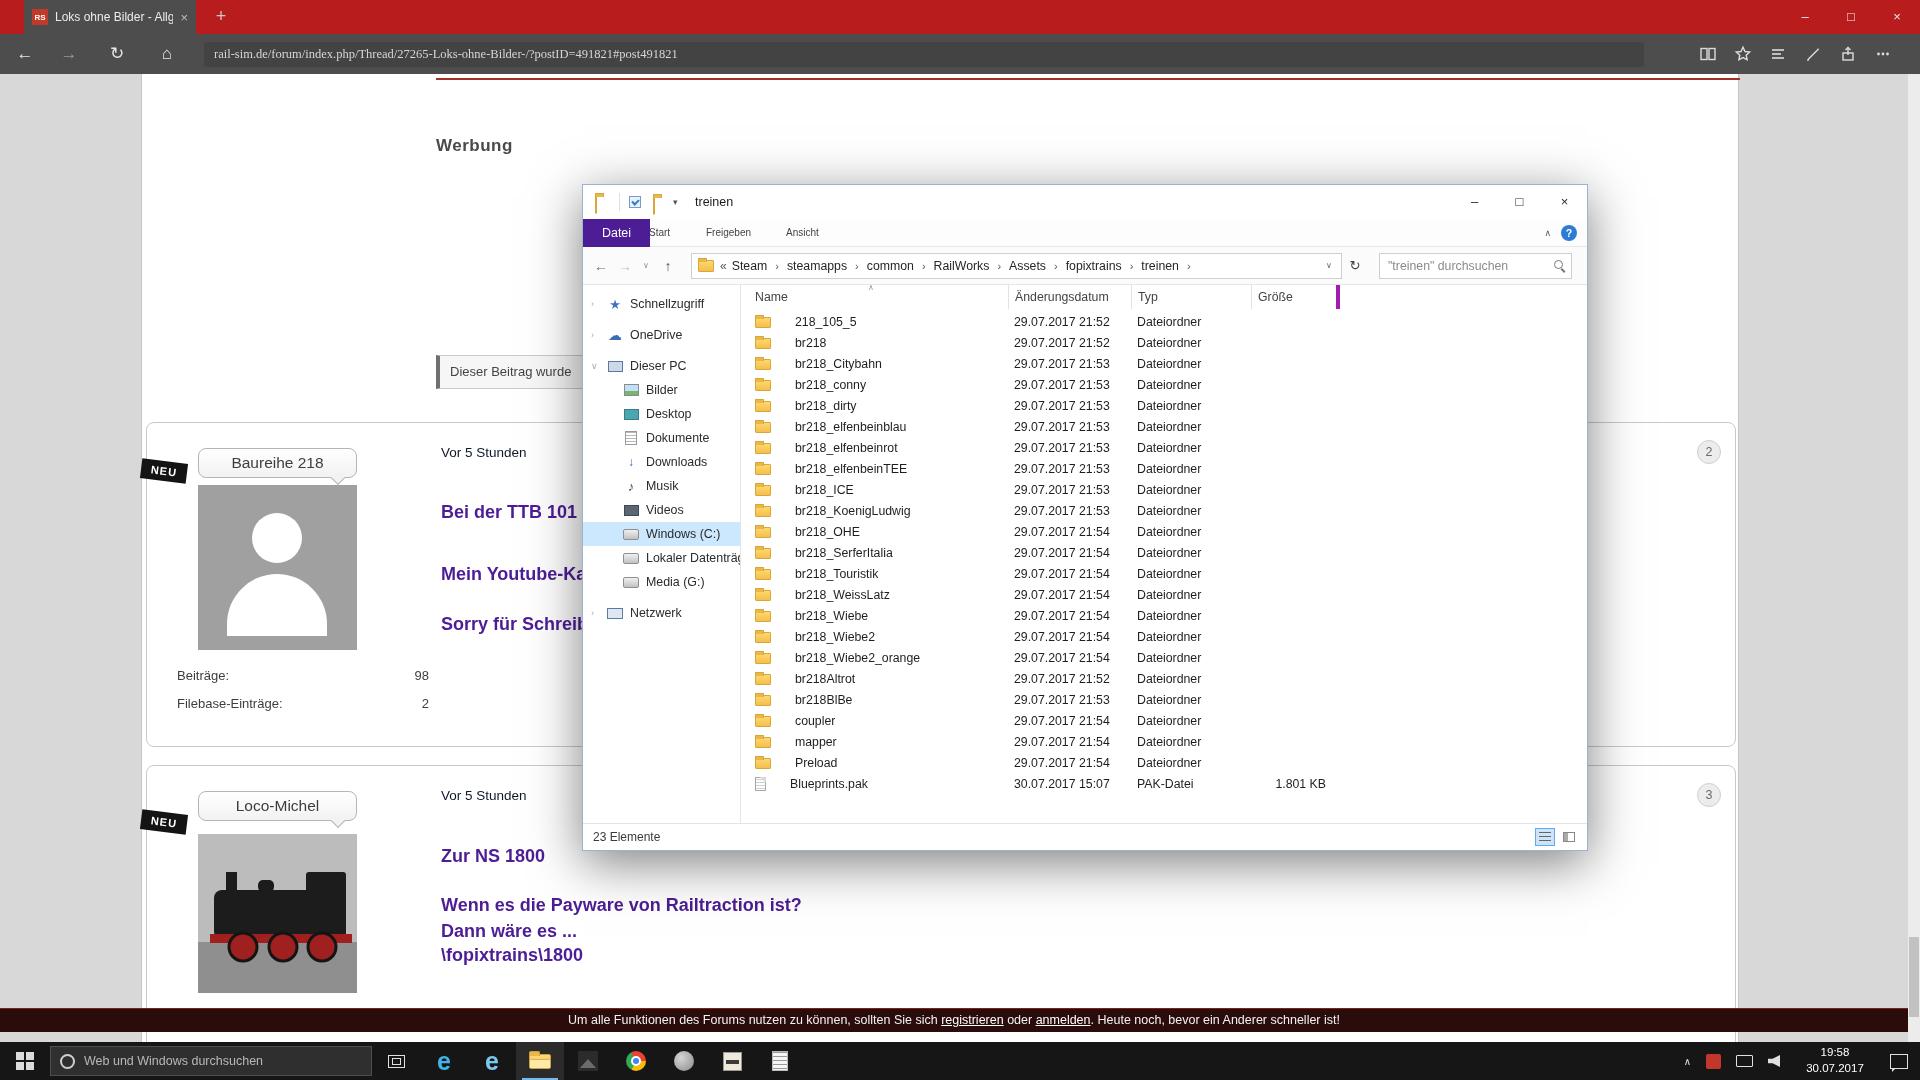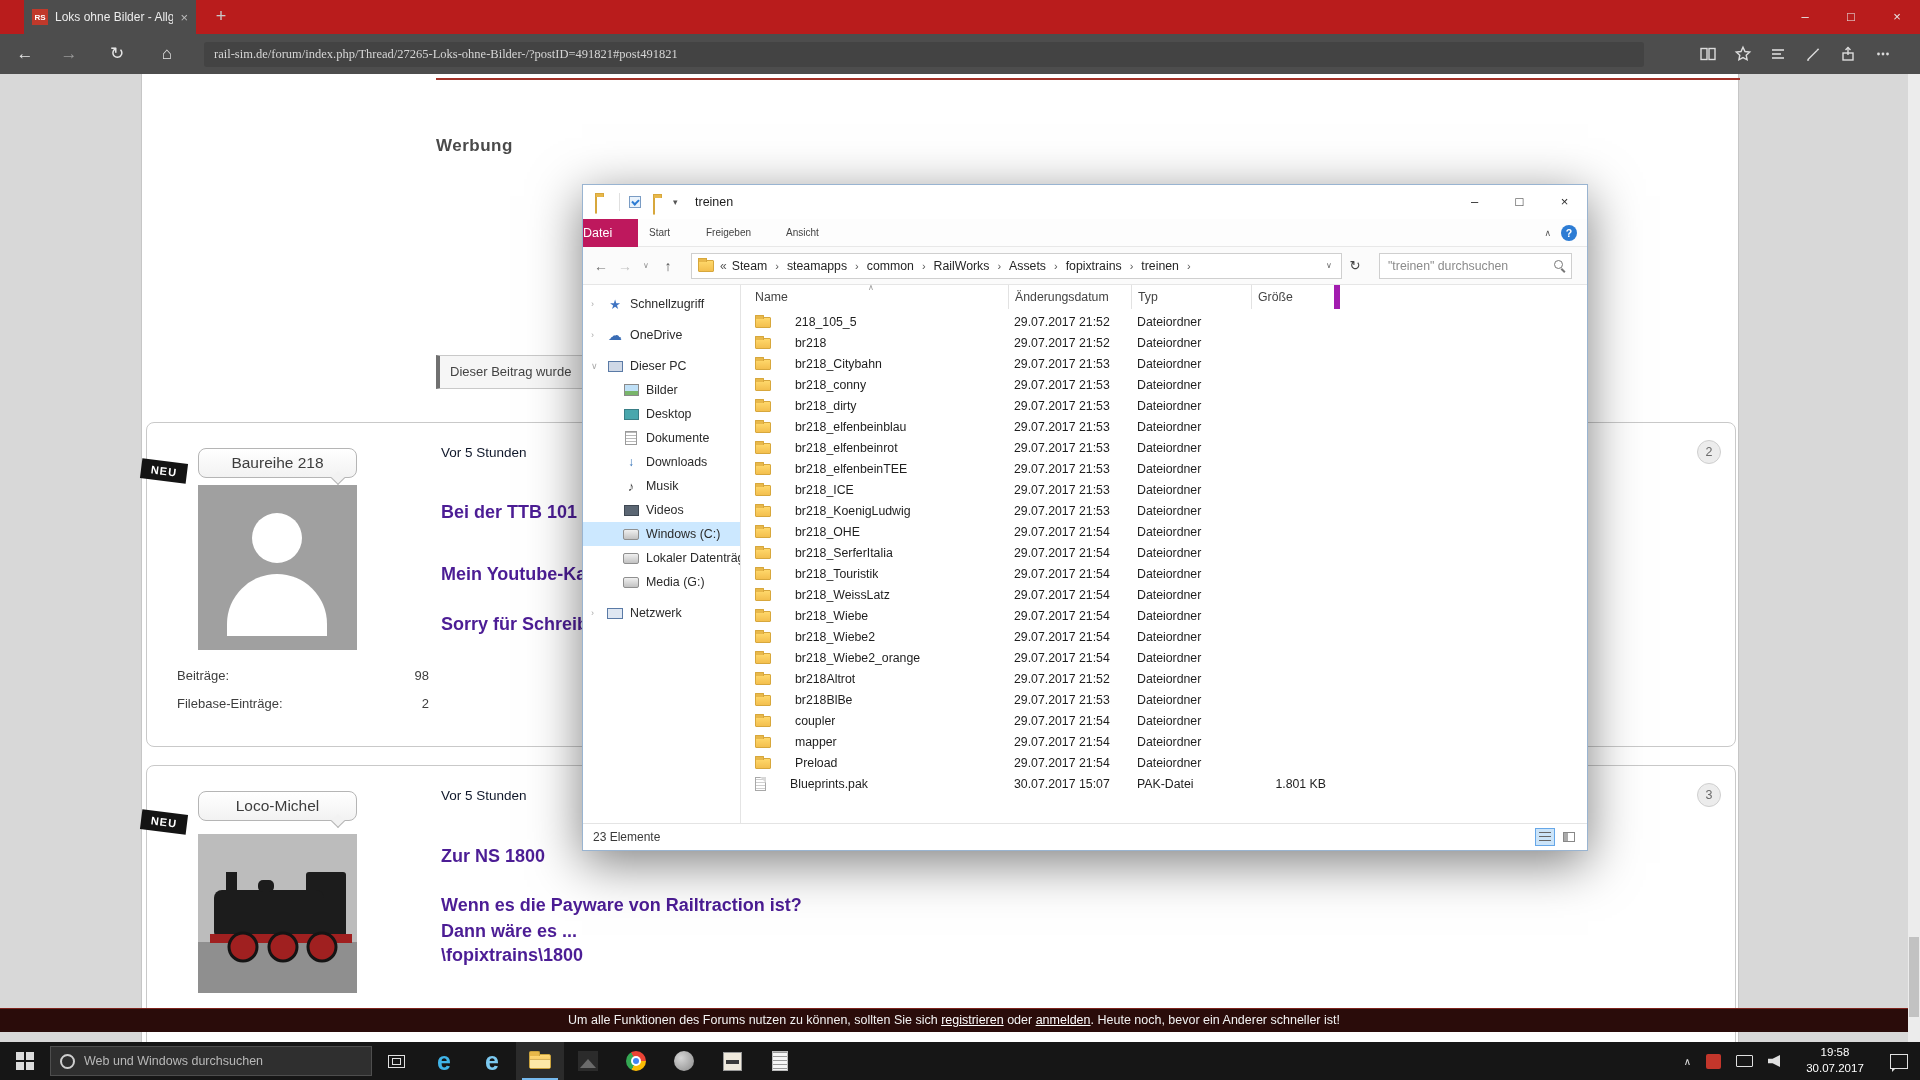--- a/index.html
+++ b/index.html
@@ -59,21 +59,21 @@
   .x-title-folder { position:absolute; left:12px; top:11px; }
   .qat-div { position:absolute; left:36px; top:8px; width:1px; height:18px; background:#e0e0e0; }
   .qat-check { position:absolute; left:46px; top:11px; width:12px; height:12px; border:1px solid #7a9cc4; background:#eaf3fc; }
   .qat-check::after { content:""; position:absolute; left:2px; top:2px; width:5px; height:3px; border-left:2px solid #2d7cd4; border-bottom:2px solid #2d7cd4; transform:rotate(-45deg); }
   .qat-folder { position:absolute; left:68px; top:12px; }
   .qat-caret { position:absolute; left:90px; top:0; height:34px; line-height:34px; font-size:9px; color:#555; }
   .x-title-text { position:absolute; left:112px; top:0; height:34px; line-height:34px; font-size:12.5px; color:#1c1c1c; }
   .x-controls { position:absolute; right:0; top:0; display:flex; }
   .xbtn { width:45px; height:34px; text-align:center; line-height:33px; font-size:13px; color:#2b2b2b; }
   .x-ribbon { position:absolute; left:0; top:34px; width:100%; height:28px; background:#fdfdfd; border-bottom:1px solid #e8e8e8; }
-  .rtab-file { position:absolute; left:0; top:0; width:55px; height:28px; background:#be185d; color:#fff; font-size:12.5px; text-align:left; line-height:28px; }
+  .rtab-file { position:absolute; left:0; top:0; width:67px; height:28px; background:#4c1d95; color:#fff; font-size:12.5px; text-align:center; line-height:28px; }
   .rtab { position:absolute; top:0; height:28px; font-size:10px; color:#444; line-height:28px; }
   .rt1 { left:66px; } .rt2 { left:123px; } .rt3 { left:203px; }
   .ribbon-collapse { position:absolute; right:36px; top:0; height:28px; line-height:28px; font-size:9px; color:#555; }
   .ribbon-help { position:absolute; right:10px; top:6px; width:16px; height:16px; border-radius:50%; background:#2d7cd4; color:#fff; font-size:10.5px; font-weight:bold; text-align:center; line-height:16px; }
   .x-addr { position:absolute; left:0; top:62px; width:100%; height:38px; background:#fbfbfb; border-bottom:1px solid #e6e6e6; }
   .x-nav-glyph { position:absolute; top:0; height:38px; line-height:38px; text-align:center; font-size:14px; }
   .g-back { left:6px; width:24px; color:#6f6f6f; }
   .g-fwd { left:30px; width:24px; color:#c2c2c2; }
   .g-drop { left:54px; width:18px; color:#909090; font-size:8px; }
   .g-up { left:72px; width:26px; color:#505050; }
@@ -105,21 +105,21 @@
   .i-desktop::before { content:""; width:13px; height:9px; background:#49a7ad; border:1px solid #397e86; }
   .i-pic::before { content:""; width:13px; height:10px; background:linear-gradient(#bfe0f7 55%, #79b56b 45%); border:1px solid #8a8a8a; }
   .i-doc::before { content:""; width:10px; height:12px; background:#fff; background-image:linear-gradient(#b9b9b9 1px, transparent 1px); background-size:100% 3px; background-position:0 3px; border:1px solid #9a9a9a; }
   .i-video::before { content:""; width:13px; height:9px; background:#5b6673; border:1px solid #3f4853; }
   .i-drive::before { content:""; width:15px; height:9px; background:linear-gradient(#f0f0f0,#c2c2c2); border:1px solid #8f8f8f; border-radius:2px; }
   .i-net::before { content:""; width:14px; height:9px; background:#dfe7f2; border:1px solid #5a7aa6; }
   .x-files { position:absolute; left:159px; right:0; top:0; bottom:0; overflow:hidden; }
   .fhead { position:relative; height:24px; display:grid; grid-template-columns:259px 123px 120px 89px; padding-left:7px; align-items:center; }
   .fhead .hcell { font-size:12.3px; color:#444; height:100%; line-height:24px; padding-left:6px; white-space:nowrap; overflow:hidden; }
   .fhead .hcell + .hcell { border-left:1px solid #e2e2e2; }
-  .fhead .hcell:last-child { border-right:6px solid #a21caf; }
+  .fhead .hcell:last-child { border-right:4px solid #a21caf; }
   .sort-caret { position:absolute; left:126px; top:-2px; font-size:8px; color:#999; }
   .file-list { position:absolute; left:0; top:26px; right:0; bottom:0; }
   .frow { height:21px; display:grid; grid-template-columns:259px 123px 120px 89px; padding-left:7px; align-items:center; }
   .fcell-name { display:flex; align-items:center; gap:24px; overflow:hidden; padding-left:6px; }
   .fname { font-size:12.3px; color:#1e1e1e; white-space:nowrap; overflow:hidden; }
   .fcol { font-size:12.3px; color:#1e1e1e; padding-left:6px; white-space:nowrap; }
   .fsize { text-align:right; padding-right:14px; }
   .fi-folder { position:relative; width:16px; height:11px; background:linear-gradient(#ffd86b,#f3bf4e); border:1px solid #d7a73c; border-radius:1px; margin-top:2px; flex:none; }
   .fi-folder::before { content:""; position:absolute; top:-3px; left:-1px; width:7px; height:3px; background:#e8b84a; border:1px solid #d7a73c; border-bottom:none; border-radius:1px 1px 0 0; }
   .fi-file { position:relative; width:11px; height:14px; background:#fff; border:1px solid #a8a8a8; flex:none; background-image:linear-gradient(#cfcfcf 1px, transparent 1px); background-size:100% 3px; background-position:0 4px; }

